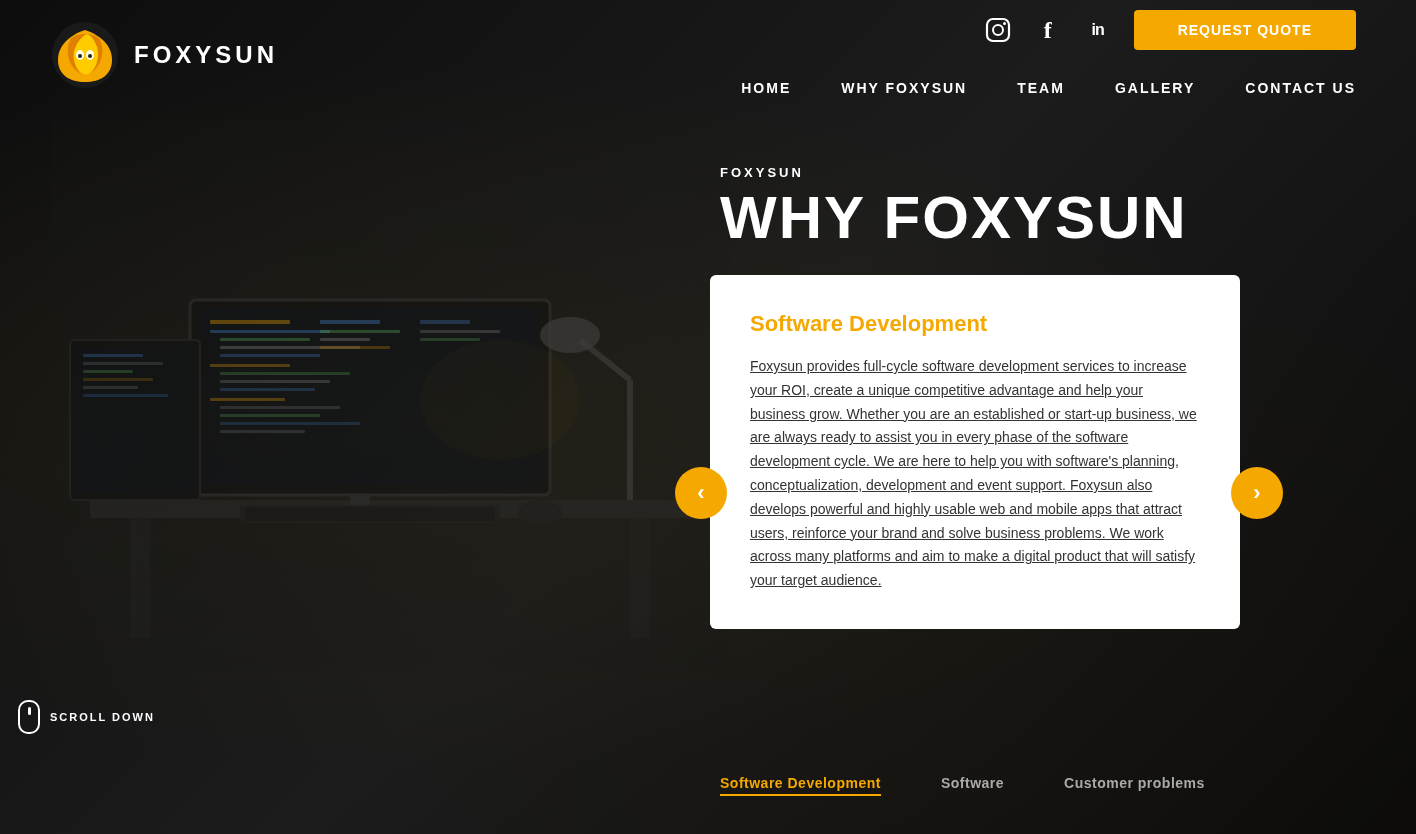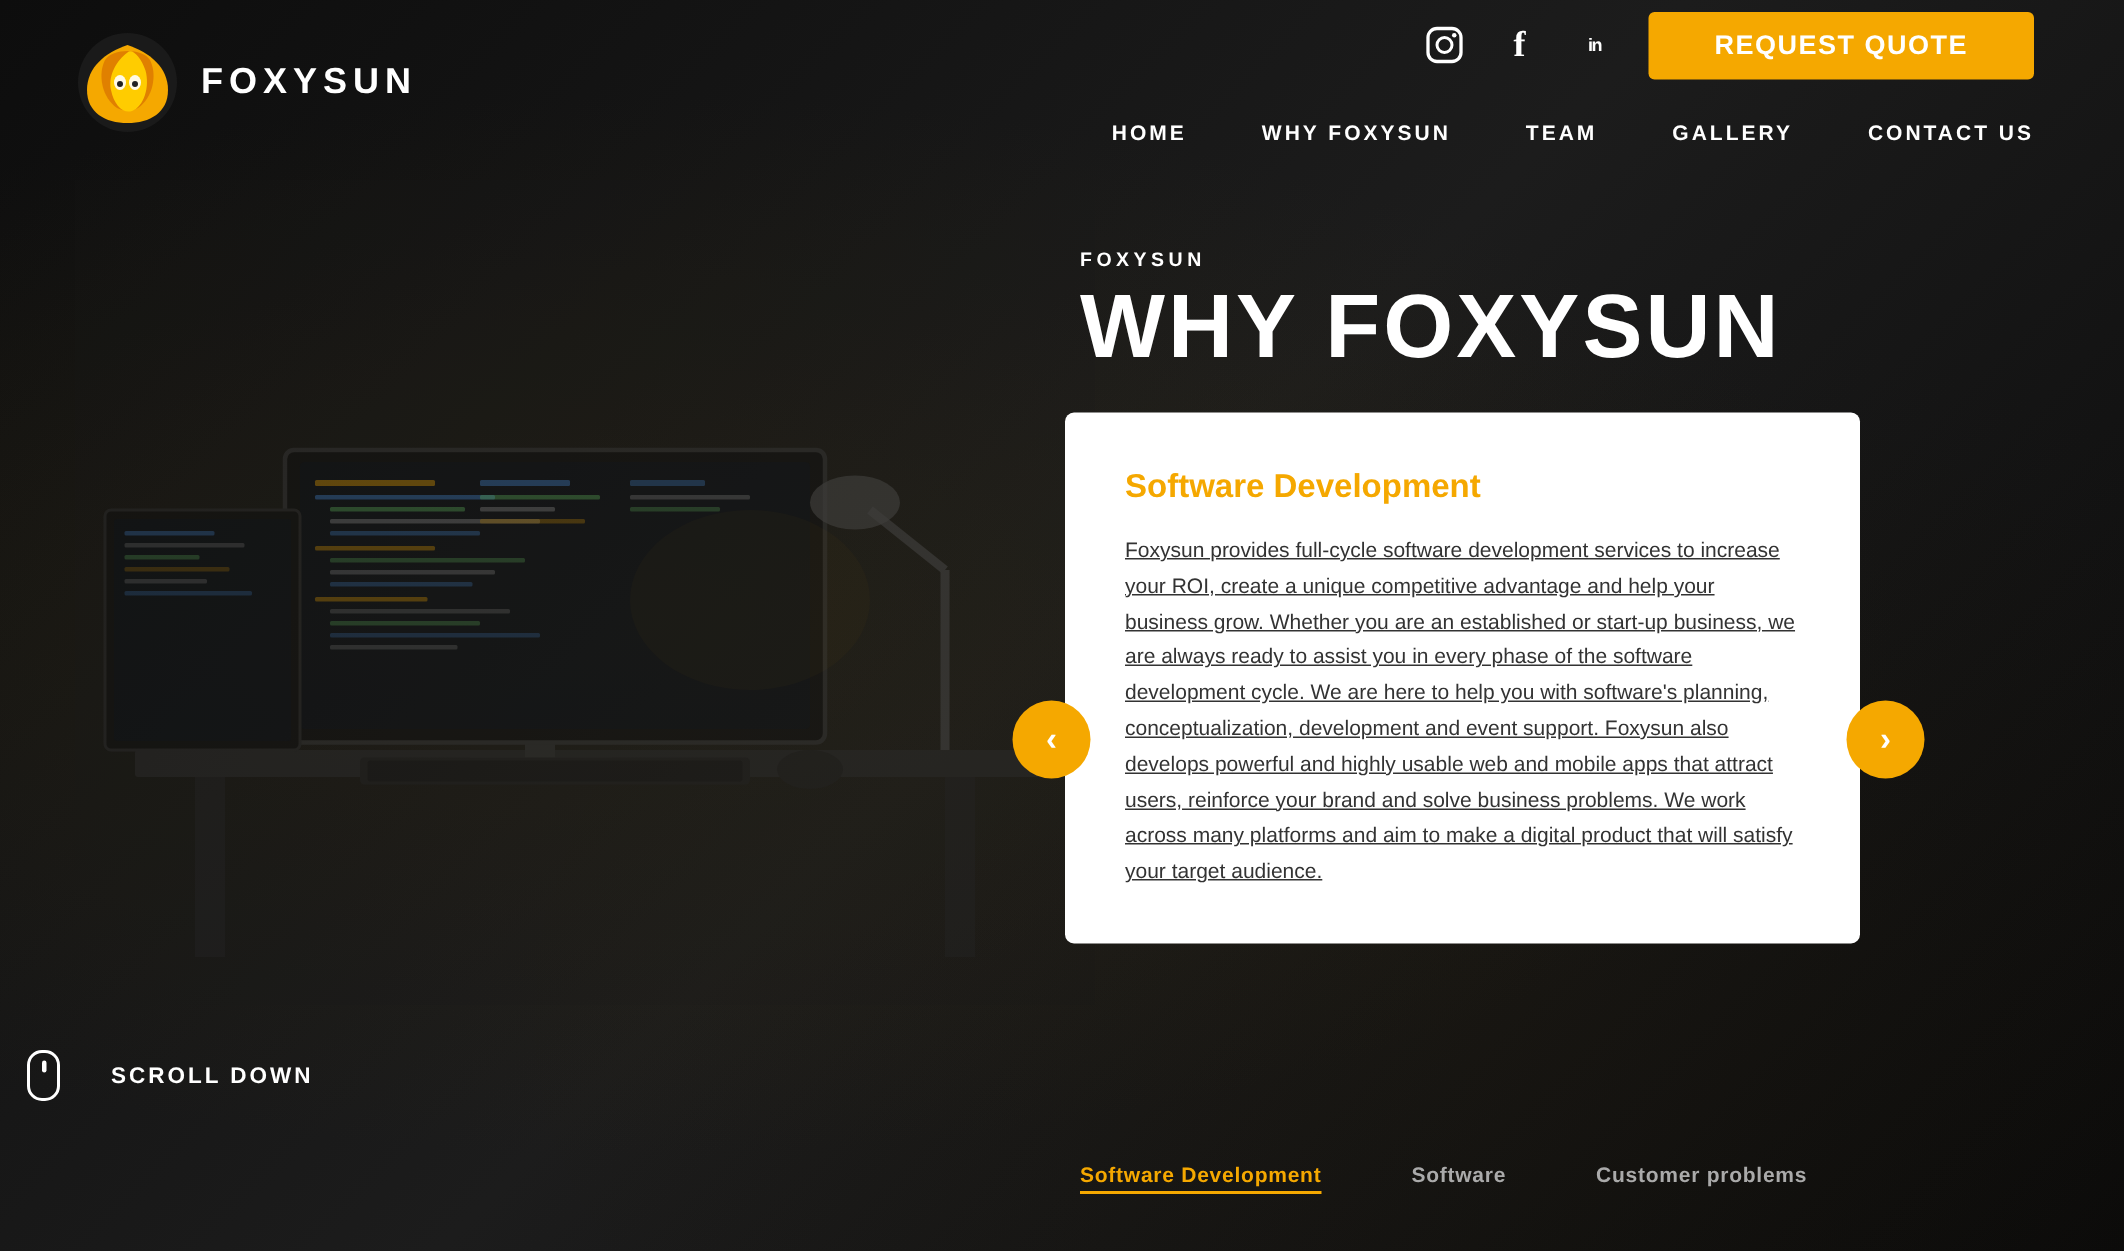--- a/index.html
+++ b/index.html
@@ -41,21 +41,21 @@
       justify-content: center;
       width: 32px;
       height: 32px;
     }
 
     .btn-request-quote {
       background: #f5a800;
       color: #fff;
       border: none;
       padding: 12px 44px;
-      font-size: 18px;
+      font-size: 14px;
       font-weight: 700;
       letter-spacing: 1px;
       cursor: pointer;
       border-radius: 4px;
       text-transform: uppercase;
     }
 
     
     .logo-area {
       position: absolute;
@@ -227,25 +227,24 @@
       content: '';
       width: 3px;
       height: 8px;
       background: #fff;
       border-radius: 2px;
       position: absolute;
       top: 5px;
     }
 
     .scroll-text {
-      font-size: 15px;
+      font-size: 11px;
       font-weight: 700;
       letter-spacing: 2px;
       color: #fff;
-      margin-left: 24px;
     }
 
     
     .bottom-tabs {
       position: absolute;
       bottom: 38px;
       left: 720px;
       display: flex;
       gap: 60px;
       z-index: 20;
@@ -348,21 +347,21 @@
       <span class="social-icon">
         <svg width="26" height="26" viewBox="0 0 26 26" fill="none" xmlns="http://www.w3.org/2000/svg">
           <rect x="2" y="2" width="22" height="22" rx="6" stroke="white" stroke-width="2.2"></rect>
           <circle cx="13" cy="13" r="5" stroke="white" stroke-width="2"></circle>
           <circle cx="19.5" cy="6.5" r="1.5" fill="white"></circle>
         </svg>
       </span>
 
       <span class="social-icon" style="font-size:24px;font-weight:900;font-family:serif;">f</span>
 
-      <span class="social-icon" style="font-size:12px;font-weight:800;font-family:sans-serif;letter-spacing:-1px;">in</span>
+      <span class="social-icon" style="font-size:16px;font-weight:800;font-family:sans-serif;letter-spacing:-1px;">in</span>
     </div>
     <button class="btn-request-quote">REQUEST QUOTE</button>
   </div>
 
   <div class="logo-area">
     <svg class="logo-icon" viewBox="0 0 70 70" xmlns="http://www.w3.org/2000/svg">
       <circle cx="35" cy="35" r="33" fill="#1a1a1a"></circle>
 
       <path d="M35 10 C20 15, 8 25, 8 40 C8 55, 20 62, 35 62 C50 62, 62 55, 62 40 C62 25, 50 15, 35 10Z" fill="#f5a800"></path>
       <path d="M20 20 C15 30, 18 45, 28 52 C32 54, 38 54, 42 52 C52 45, 55 30, 50 20 C45 12, 25 12, 20 20Z" fill="#e08000"></path>

